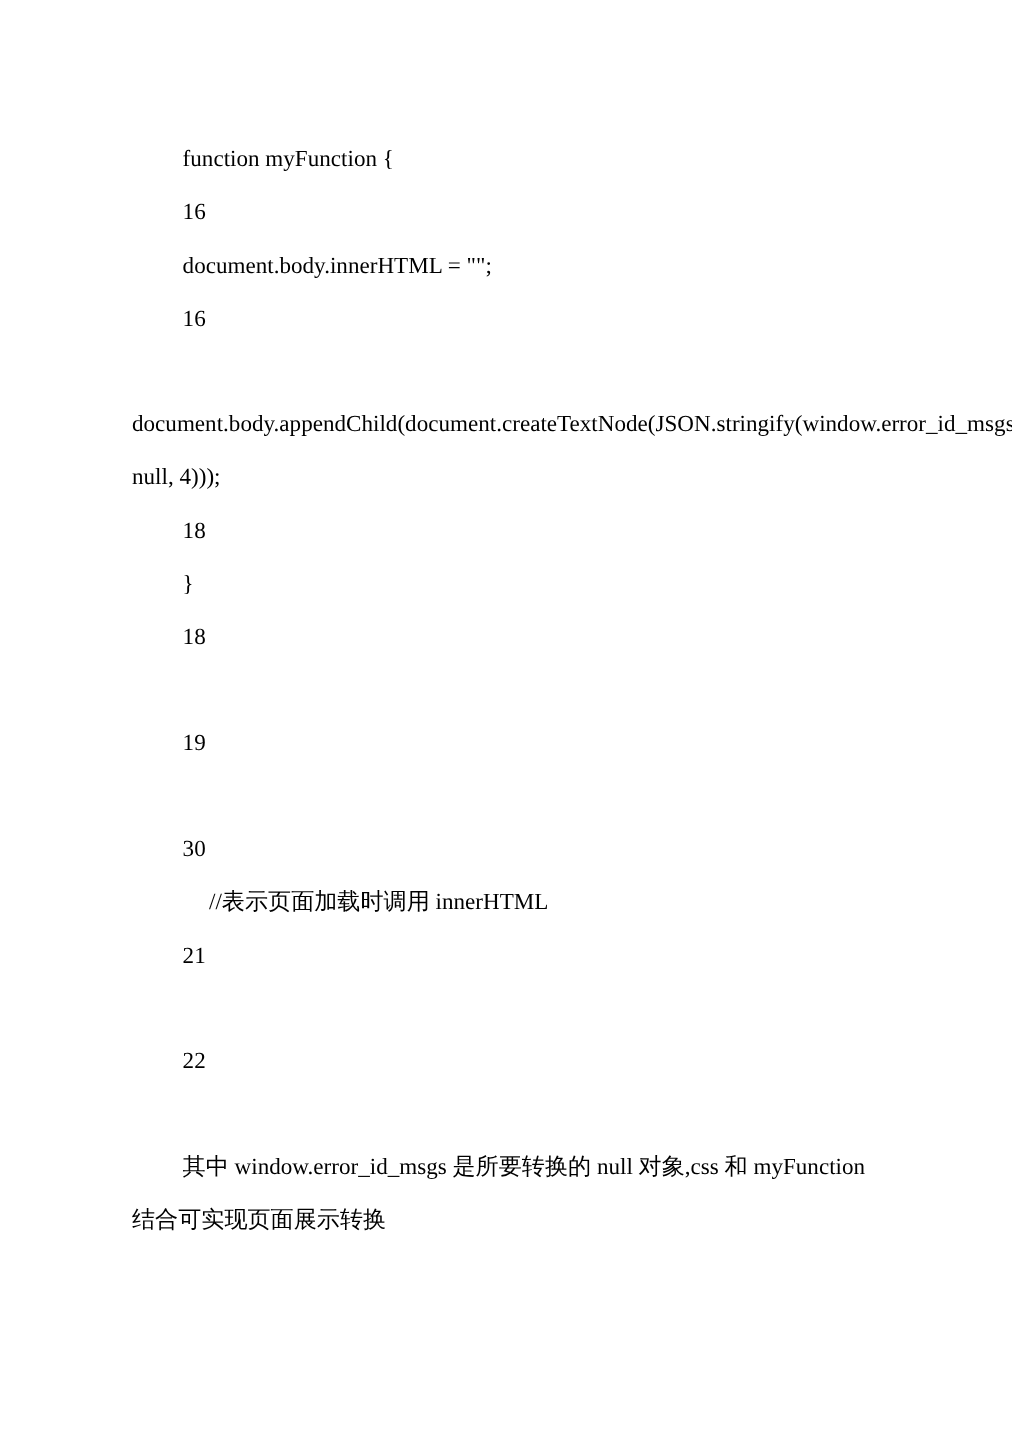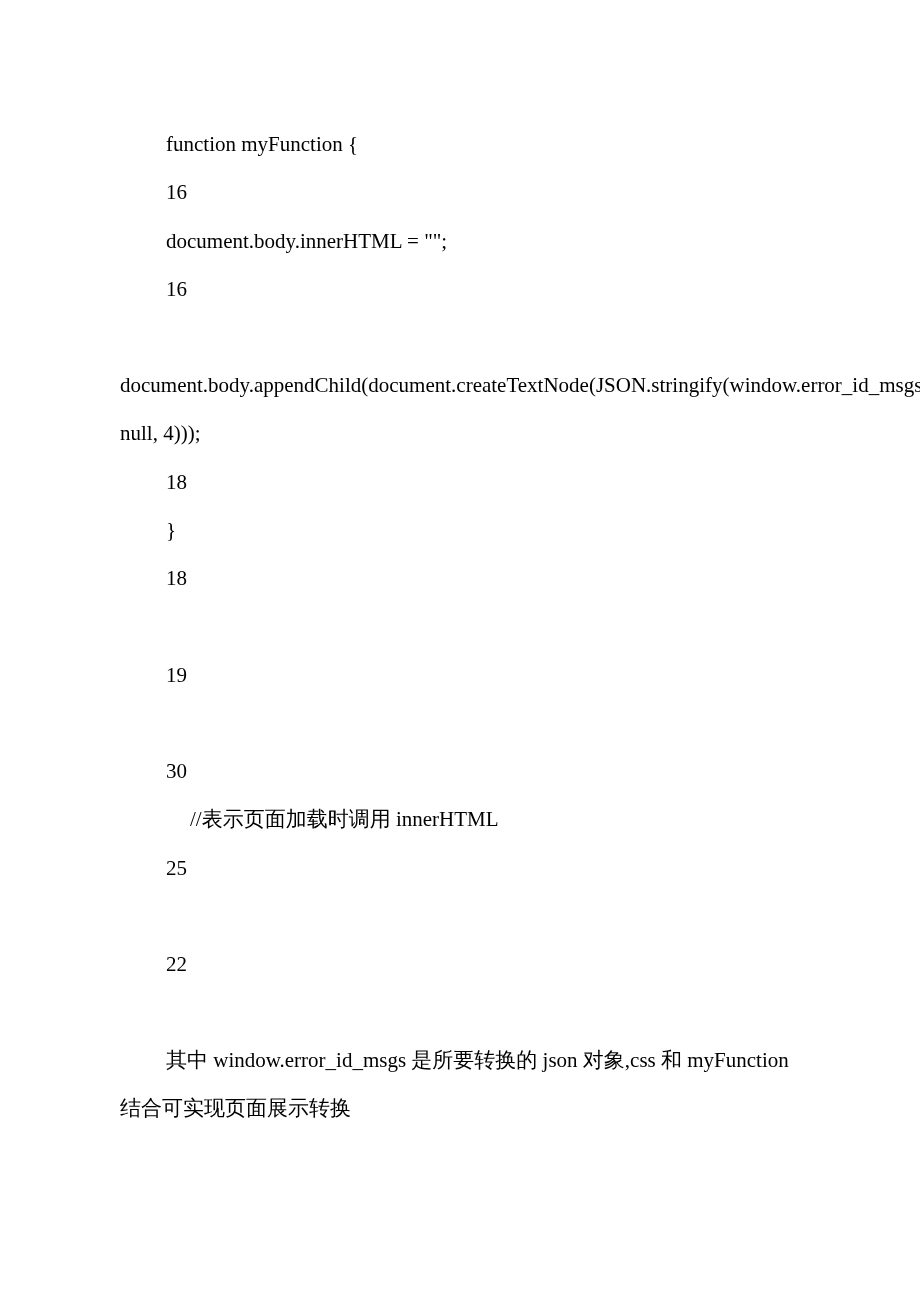--- a/index.html
+++ b/index.html
@@ -48,17 +48,17 @@
 <div class="gap"></div>
 <div class="para flush">document.body.appendChild(document.createTextNode(JSON.stringify(window.error_id_msgs, null, 4)));</div>
 <div class="para indent">18</div>
 <div class="para indent">}</div>
 <div class="para indent">18</div>
 <div class="gap"></div>
 <div class="para indent">19</div>
 <div class="gap"></div>
 <div class="para indent">30</div>
 <div class="para indent2">  //表示页面加载时调用 innerHTML</div>
-<div class="para indent">25</div>
+<div class="para indent">21</div>
 <div class="gap"></div>
 <div class="para indent">22</div>
 <div class="gap"></div>
-<div class="para last-para">其中 window.error_id_msgs 是所要转换的 json 对象,css 和 myFunction 结合可实现页面展示转换</div>
+<div class="para last-para">其中 window.error_id_msgs 是所要转换的 null 对象,css 和 myFunction 结合可实现页面展示转换</div>
 
 </body></html>

